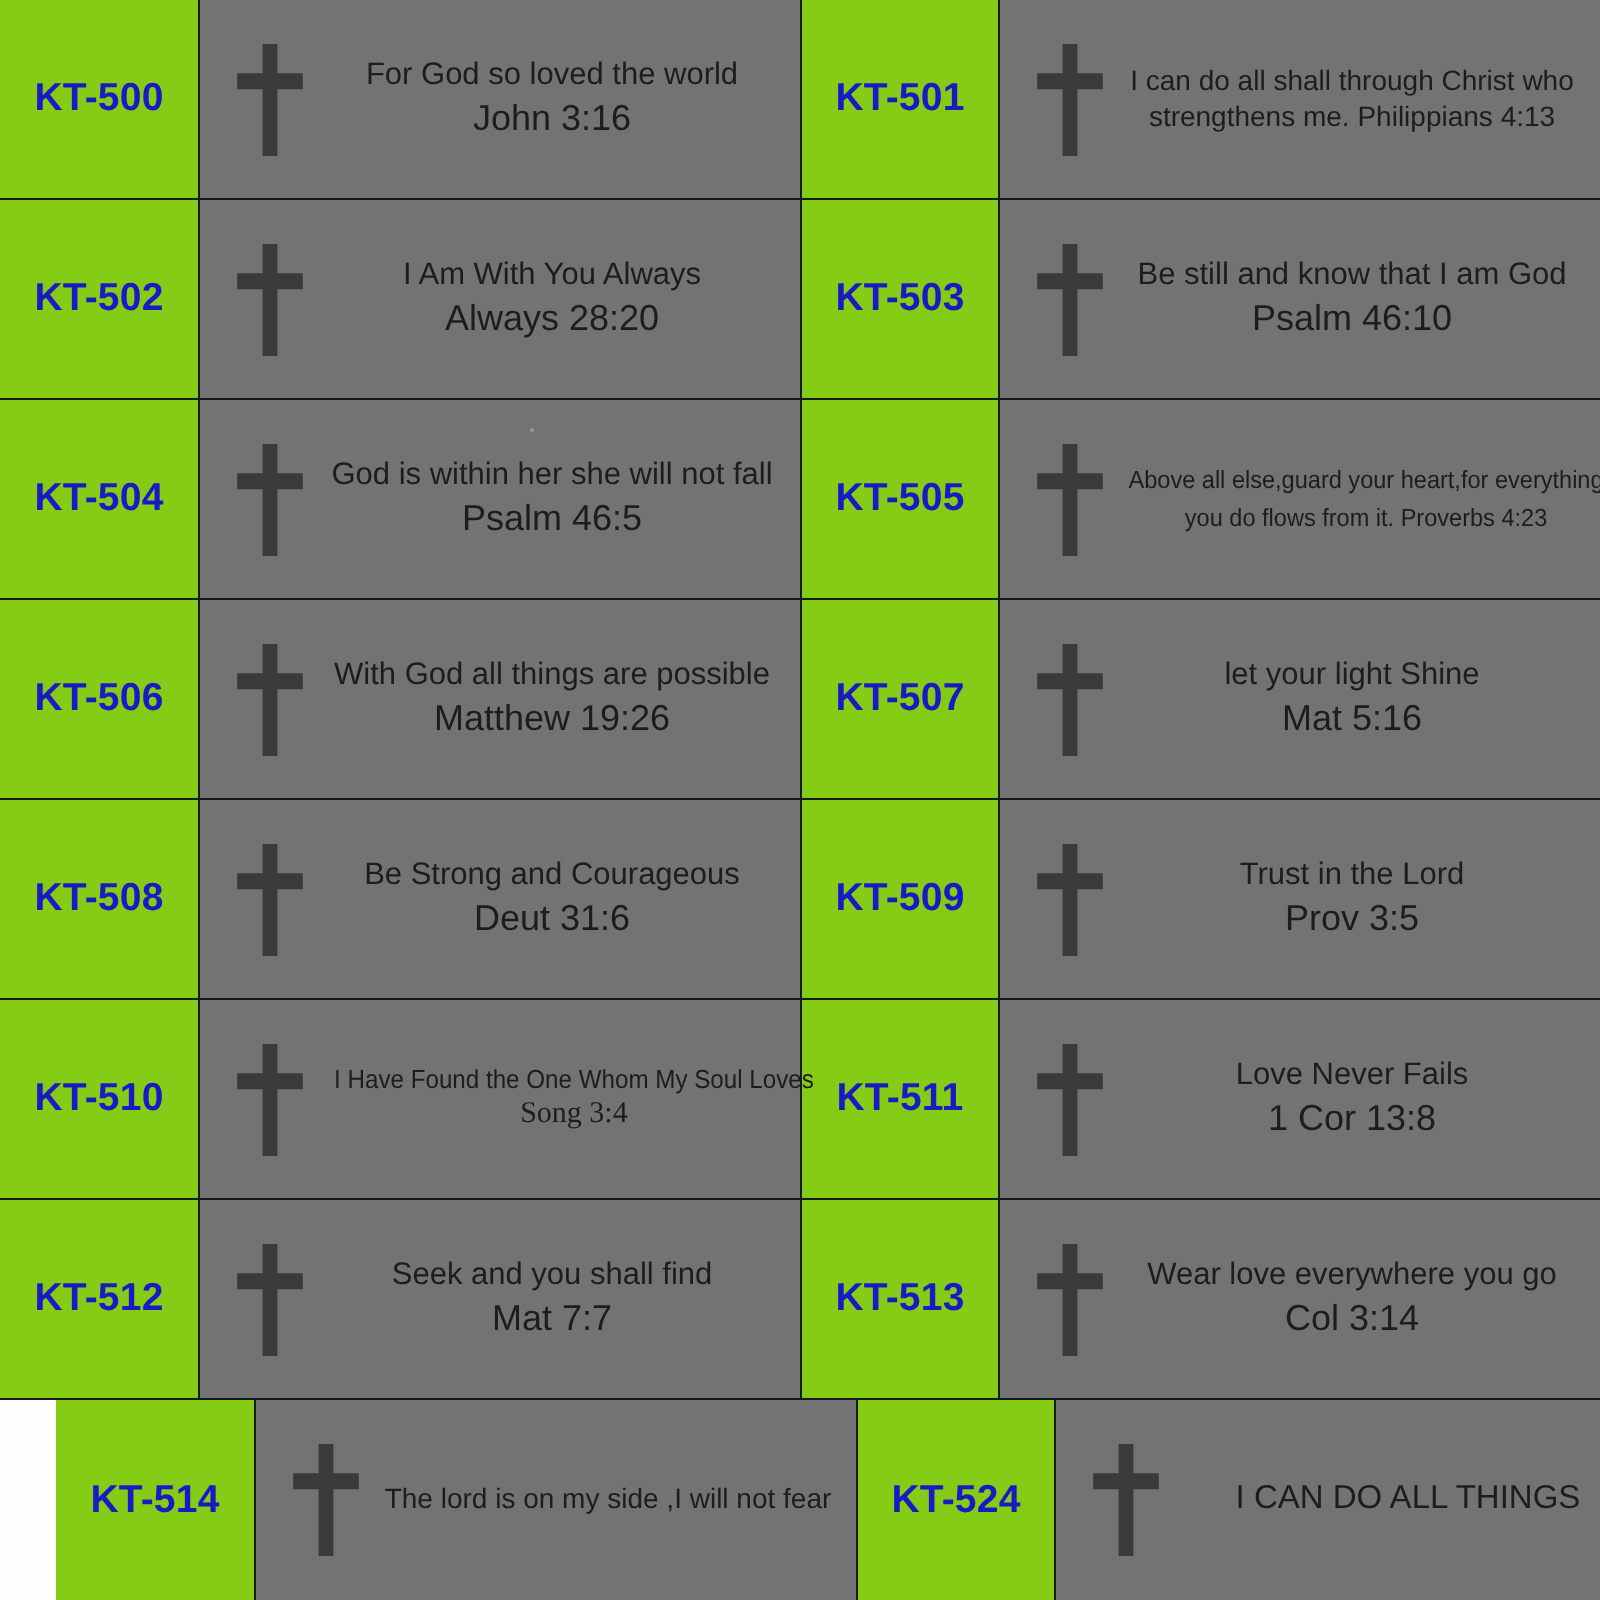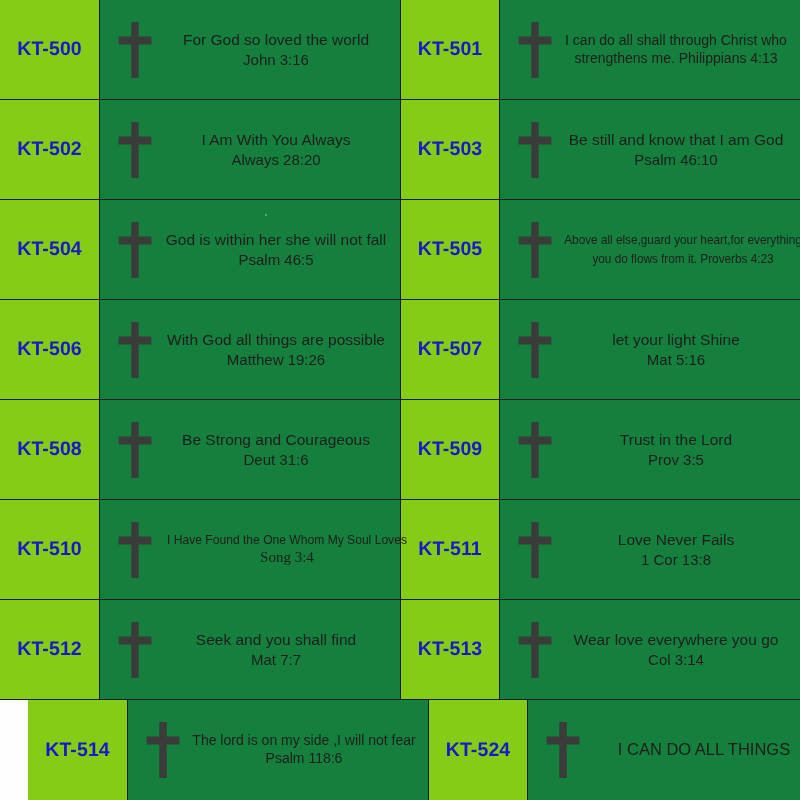--- a/index.html
+++ b/index.html
@@ -66,21 +66,21 @@
   }
 
   .verse-cell {
     width: 300px;
     height: 100%;
     box-sizing: border-box;
     display: flex;
     align-items: center;
     justify-content: flex-start;
     padding: 0 4px 0 18px;
-    background: #15803d;
+    background: #737373;
     position: relative;
   }
   .cell-pair.right-pair .code-cell {
     border-left: 1.5px solid #141c22;
   }
 
   
   .cross-icon {
     flex: 0 0 auto;
     width: 34px;
@@ -96,21 +96,21 @@
     text-align: center;
     color: #1d1d1d;
     line-height: 1.28;
     padding-right: 2px;
   }
   .verse-line {
     display: block;
     white-space: nowrap;
   }
   .verse-line-1 { font-size: 15.5px; }
-  .verse-line-2 { font-size: 15px; }
+  .verse-line-2 { font-size: 18px; }
 
   
   .verse-text.narrow .verse-line-1 {
     font-size: 13px;
     transform: scaleX(0.93);
     transform-origin: center center;
   }
   .verse-text.narrow .verse-line-2 {
     font-size: 15px;
     font-family: Liberation Serif, serif;
@@ -393,21 +393,20 @@
           <span class="code-label">KT-514</span>
         </div>
         <div class="verse-cell">
           <span class="cross-icon">
             <svg viewBox="0 0 34 56" width="34" height="56" aria-hidden="true">
               <path d="M13.3 0 H20.7 V14.6 H33.4 V22.6 H20.7 V56 H13.3 V22.6 H0.6 V14.6 H13.3 Z" fill="#3b3b3b"></path>
             </svg>
           </span>
           <div class="verse-text small">
             <span class="verse-line verse-line-1">The lord is on my side ,I will not fear</span>
-            <span class="verse-line verse-line-2">Psalm 118:6</span>
           </div>
         </div>
       </div>
       <div class="cell-pair right-pair">
         <div class="code-cell">
           <span class="code-label">KT-524</span>
         </div>
         <div class="verse-cell">
           <span class="cross-icon">
             <svg viewBox="0 0 34 56" width="34" height="56" aria-hidden="true">

